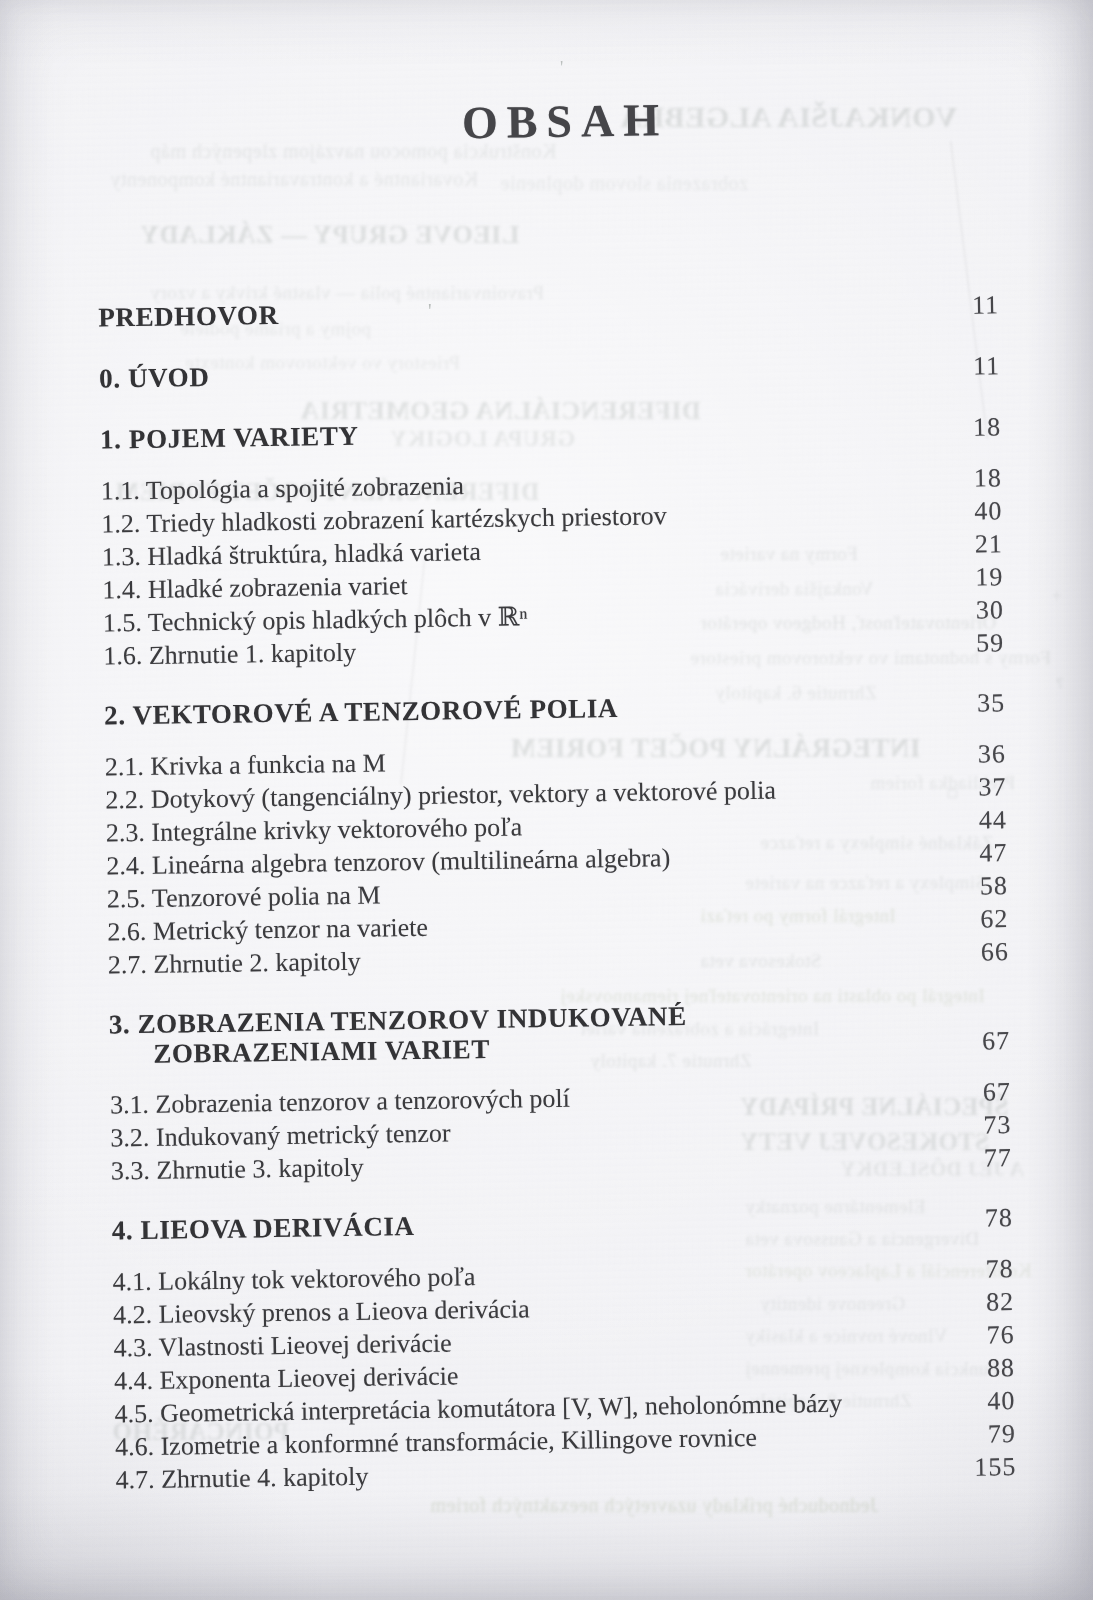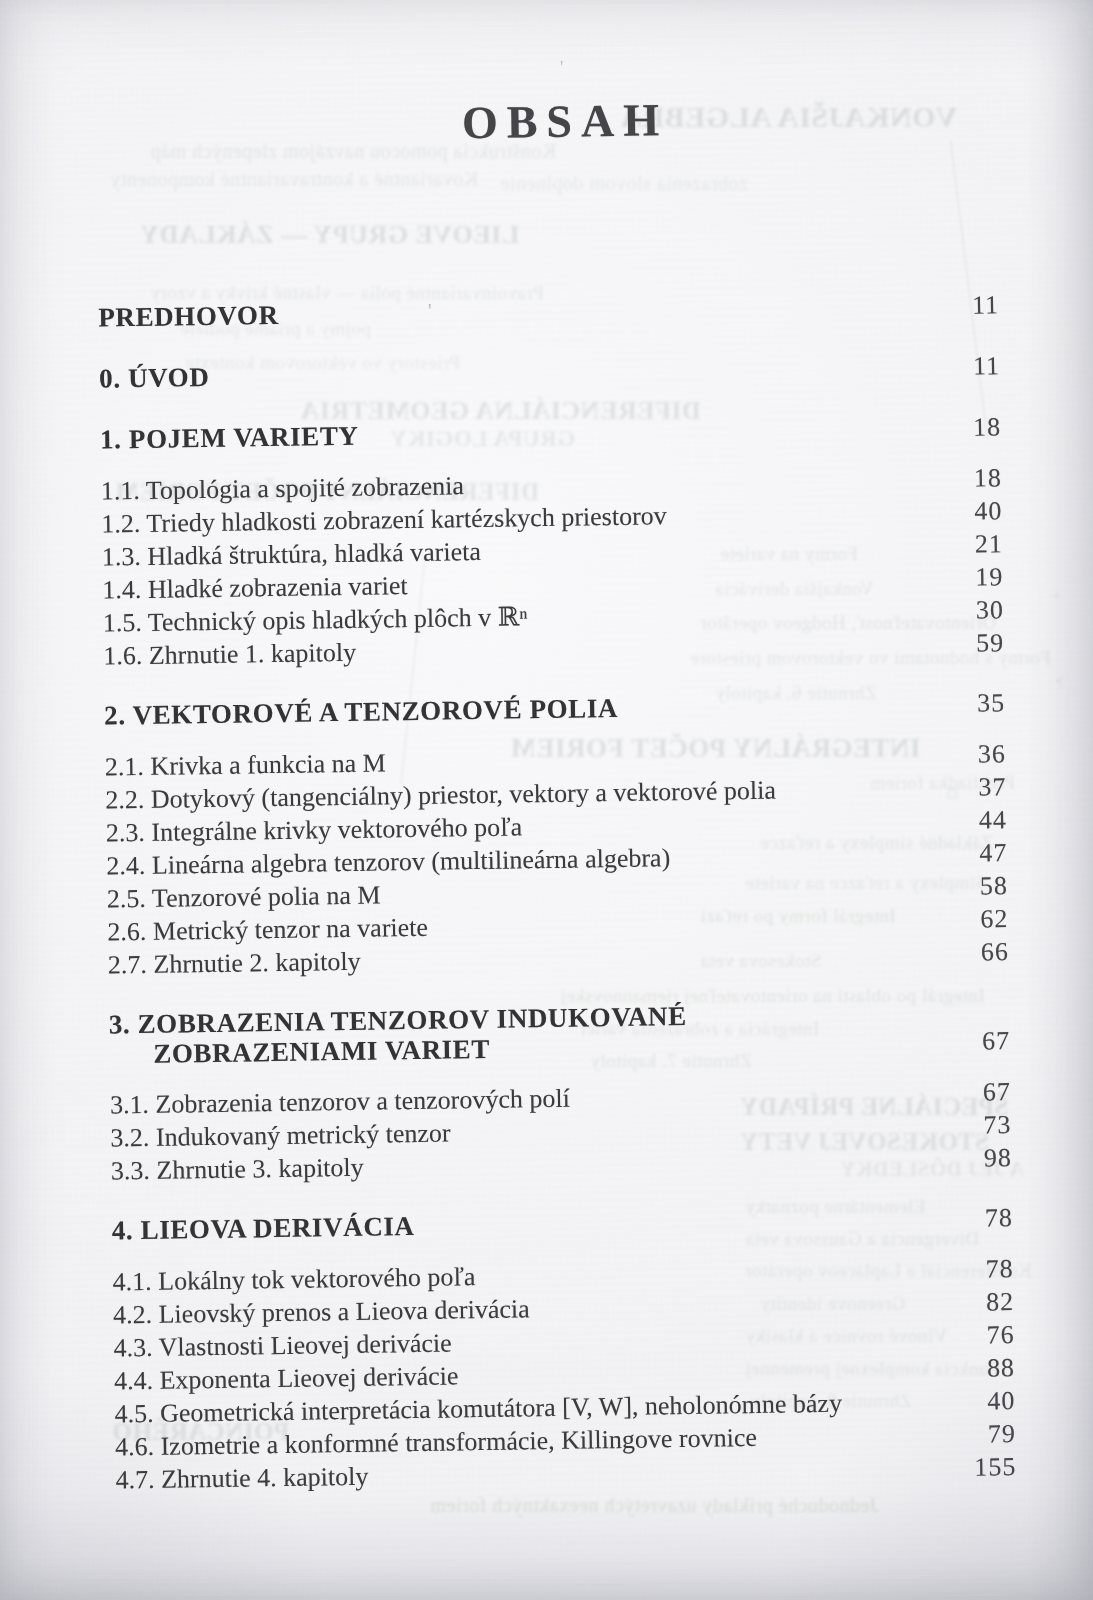--- a/index.html
+++ b/index.html
@@ -354,21 +354,21 @@
             
           </div>
           <div class="entry-page">73</div>
         </div>
 
         <div class="toc-row item">
           <div class="entry-label">
             <span class="line1">3.3. Zhrnutie 3. kapitoly</span>
             
           </div>
-          <div class="entry-page">98</div>
+          <div class="entry-page">77</div>
         </div>
 
         <div class="toc-row chapter">
           <div class="entry-label">
             <span class="line1">4. LIEOVA DERIVÁCIA</span>
             
           </div>
           <div class="entry-page">78</div>
         </div>
 

